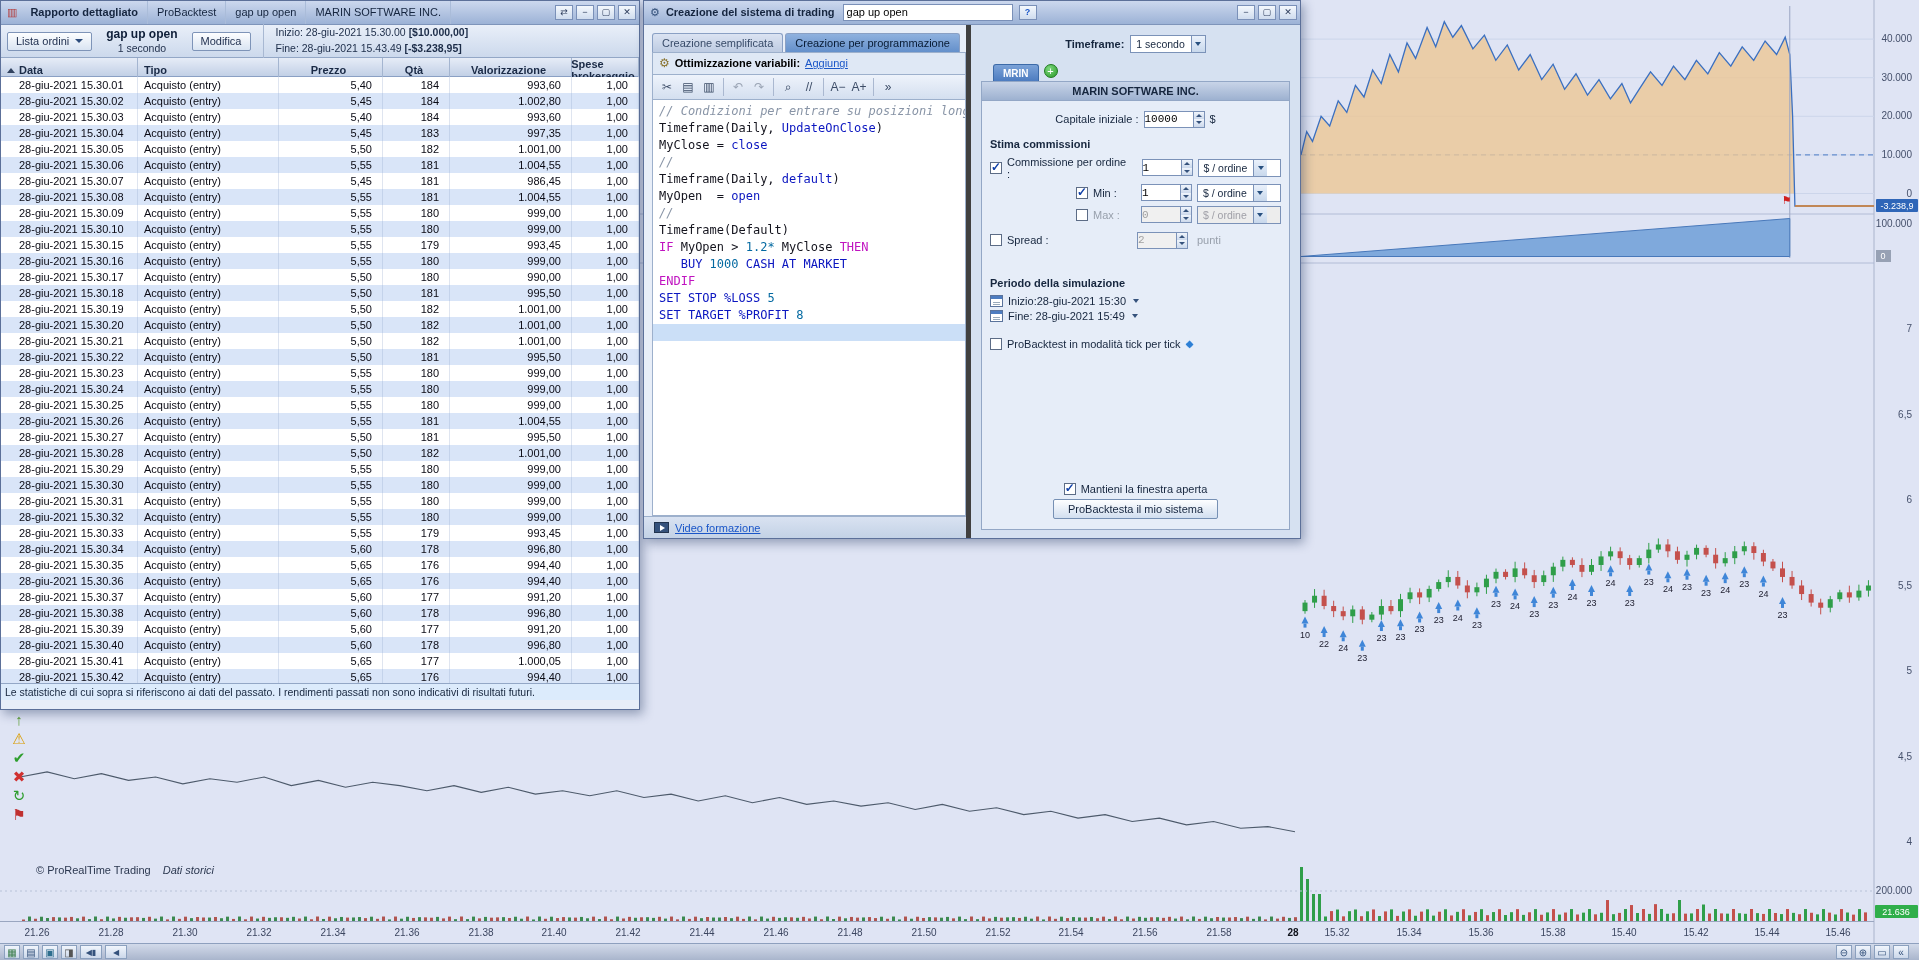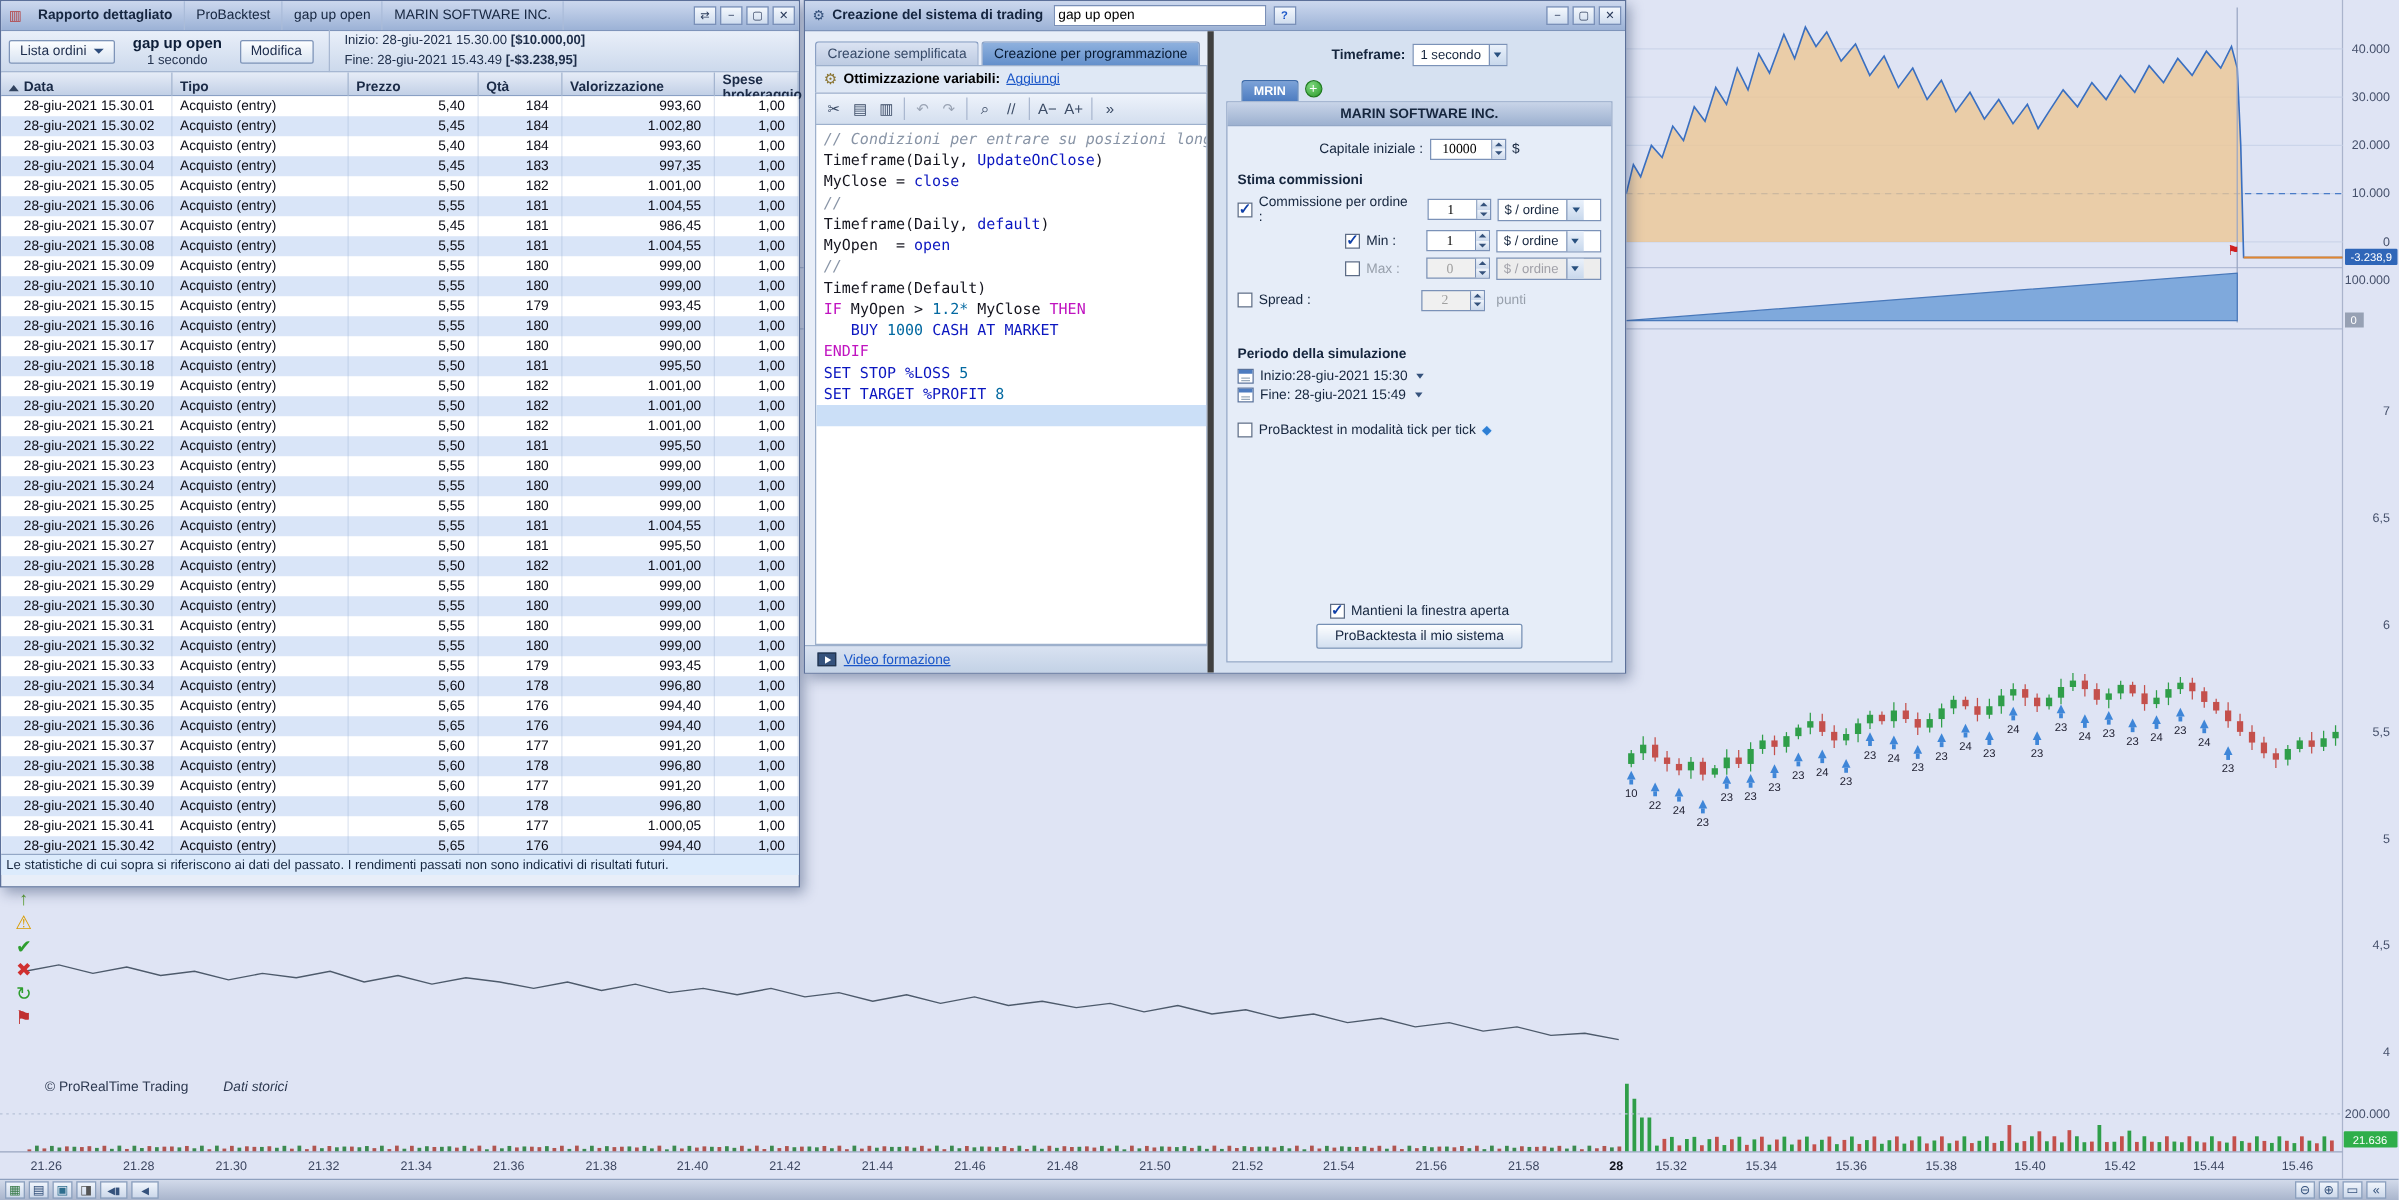--- a/index.html
+++ b/index.html
@@ -6,21 +6,21 @@
 html,body{width:1919px;height:960px;overflow:hidden}
 body{font-family:"Liberation Sans",sans-serif;background:#dfe4f4;position:relative;font-size:11px}
 #screen{position:relative;width:1919px;height:960px;overflow:hidden}
 
 
 #bg-chart-wrap{position:absolute;left:0;top:0;width:1919px;height:943px;z-index:1}
 #bg-chart text{font-family:"Liberation Sans",sans-serif}
 .side-tools{position:absolute;left:8px;top:712px;z-index:2;display:flex;flex-direction:column;gap:4px;width:22px;align-items:center}
 .side-tools span{font-size:15px;line-height:1;cursor:pointer}
 .copyright{position:absolute;left:36px;top:864px;z-index:2;font-size:11px;color:#2c3850}
-.copyright i{font-style:italic;margin-left:28px}
+.copyright i{font-style:italic;margin-left:12px}
 
 
 .win{position:absolute;border:1px solid #5c7099;box-shadow:3px 4px 10px rgba(30,50,90,.4);z-index:10;background:#e8eef8}
 .titlebar{height:24px;background:linear-gradient(#ccd8ee,#9cb2d6);display:flex;align-items:center;font-size:11px;color:#15253f;border-bottom:1px solid #7e94ba}
 .title-icon{margin:0 4px 0 6px;font-size:11px}
 .title-seg{padding:0 9px;line-height:23px;border-right:1px solid #aabcd9;white-space:nowrap}
 .title-seg.first{font-weight:bold}
 .tb-spacer{flex:1}
 .winctl{width:18px;height:15px;background:linear-gradient(#f4f8fd,#cfdcee);border:1px solid #7a90b8;font-size:9px;line-height:12px;text-align:center;margin-right:3px;color:#2c3c5c;cursor:pointer}
 .title-input{height:17px;width:170px;border:1px solid #7a90b8;font-size:11px;padding:0 3px;margin-left:8px;font-family:"Liberation Sans",sans-serif}
@@ -32,21 +32,21 @@
 .caret{width:0;height:0;border-left:4px solid transparent;border-right:4px solid transparent;border-top:4px solid #2c4c7c}
 .vsep{width:1px;height:34px;background:#a8b8d2;margin:0 12px;flex:none}
 .sysblock{text-align:center;line-height:1.25;margin-left:14px}
 .sysname{font-weight:bold;font-size:12px;color:#0e1e38}
 .systf{font-size:10.5px;color:#23324e}
 #modifica-btn{margin-left:14px}
 .range{font-size:10.5px;color:#1c2c48;line-height:1.5;text-align:left;white-space:nowrap}
 .range b{font-weight:bold}
 .thead{display:grid;grid-template-columns:137px 141px 104px 67px 122px 67px;height:19px;background:linear-gradient(#e6ecf7,#c2d0e6);border-bottom:1px solid #8aa0c4;font-size:11px;font-weight:bold;color:#1a2a46;align-items:center;flex:none}
 .thead>div{height:100%;display:flex;align-items:center;border-right:1px solid #a4b5d0;padding-left:6px}
-.th-num{justify-content:flex-start;padding-right:10px}
+.th-num{justify-content:center;padding-right:10px}
 .sort-asc{width:0;height:0;border-left:4px solid transparent;border-right:4px solid transparent;border-bottom:5px solid #32435f;margin-right:4px}
 .tbody{height:606px;overflow:hidden;background:#fff;flex:none}
 .trow{display:grid;grid-template-columns:137px 141px 104px 67px 122px 67px;height:16px;font-size:11px;color:#0a0a14;align-items:center}
 .trow:nth-child(even){background:#d9e5f8}
 .trow>div{border-right:1px solid rgba(150,170,205,.3);height:100%;display:flex;align-items:center;white-space:nowrap}
 .c-date{padding-left:18px}
 .c-tipo{padding-left:6px}
 .c-num{justify-content:flex-end;padding-right:10px}
 .disclaimer{height:17px;background:#dcebfc;border-top:1px solid #93a7c6;font-size:10.5px;color:#16263e;display:flex;align-items:center;padding-left:4px;flex:none}
 
@@ -83,21 +83,21 @@
 .sym-row{display:flex;align-items:flex-end;gap:5px;height:22px;margin-top:6px;margin-left:12px;flex:none}
 .symtab{background:linear-gradient(#7ba2d8,#4d7cc0);color:#fff;font-size:10px;font-weight:bold;padding:3px 9px 2px;border:1px solid #3c6aa8;border-bottom:none;border-radius:3px 3px 0 0;cursor:pointer}
 .addbtn{width:14px;height:14px;border-radius:50%;background:radial-gradient(circle at 35% 30%,#7ed87e,#2a9a2a);color:#fff;font-size:11px;line-height:12px;text-align:center;border:1px solid #1e7a1e;margin-bottom:3px;cursor:pointer}
 .setbox{border:1px solid #93a7c6;background:#e6edf8;flex:1;display:flex;flex-direction:column;margin-bottom:8px}
 .setbox-hdr{height:19px;background:linear-gradient(#c8d4e8,#9db1d0);font-weight:bold;text-align:center;line-height:19px;border-bottom:1px solid #93a7c6;flex:none}
 .srow{display:flex;align-items:center;gap:5px;padding:0 8px;flex:none}
 .srow .sp{flex:1}
 .center{justify-content:center}
 .bold{font-weight:bold}
 .numwrap{display:inline-flex;border:1px solid #7b92b8;background:#fff;height:17px}
-.numwrap input{border:none;width:38px;text-align:center;font-size:11px;padding-right:2px;background:transparent;outline:none;font-family:Liberation Serif, serif}
+.numwrap input{border:none;width:38px;text-align:left;font-size:11px;padding-right:2px;background:transparent;outline:none;font-family:Liberation Mono, monospace}
 .numwrap.wide input{width:48px}
 .numwrap.disn{background:#f0f0f0}
 .numwrap.disn input{color:#a0a0a0}
 .spin{width:11px;display:flex;flex-direction:column;border-left:1px solid #7b92b8}
 .spin i{flex:1;background:linear-gradient(#f0f5fc,#ccd9ec);position:relative;cursor:pointer}
 .spin i.up::after{content:"";position:absolute;left:2px;top:2px;border-left:3px solid transparent;border-right:3px solid transparent;border-bottom:3px solid #35527c}
 .spin i.dn::after{content:"";position:absolute;left:2px;top:2px;border-left:3px solid transparent;border-right:3px solid transparent;border-top:3px solid #35527c}
 .cb{width:12px;height:12px;background:#fff;border:1px solid #5c6c86;position:relative;flex:none;cursor:pointer}
 .cb.on::after{content:"✓";position:absolute;left:0;top:-3px;font-size:12px;color:#1040a8;font-weight:bold}
 .dis{color:#98a0ac}

